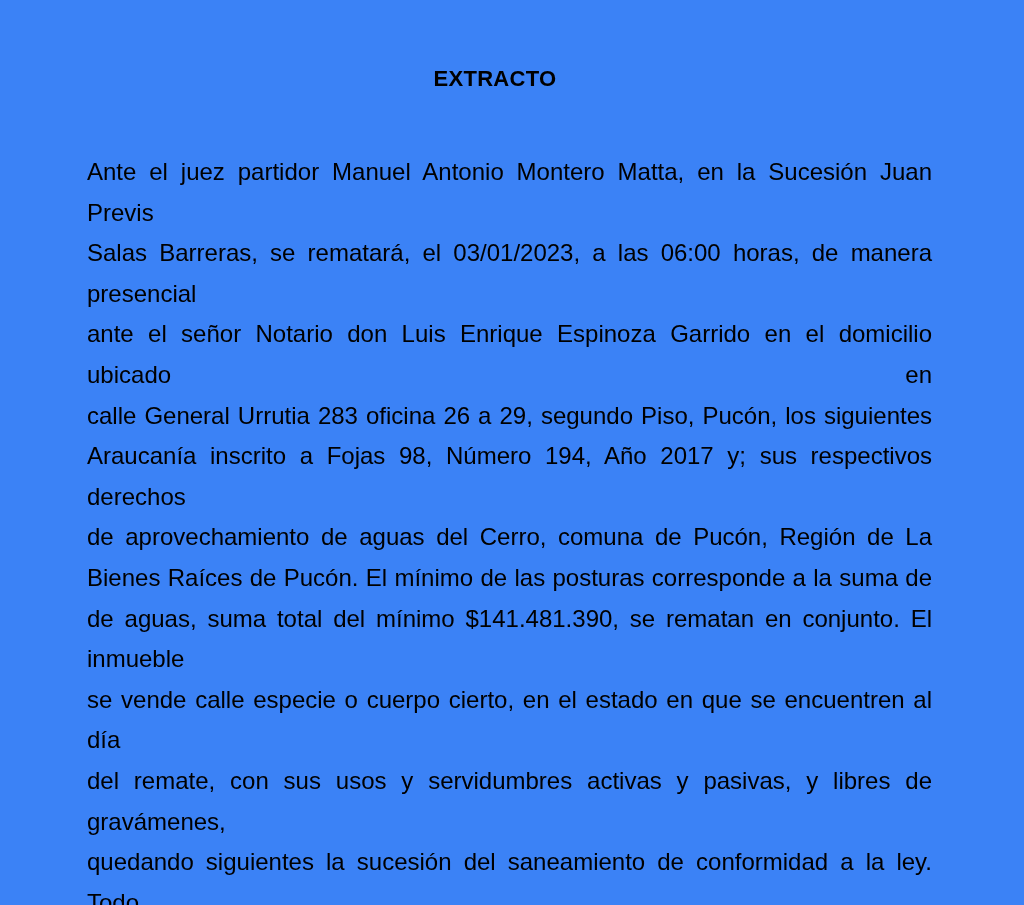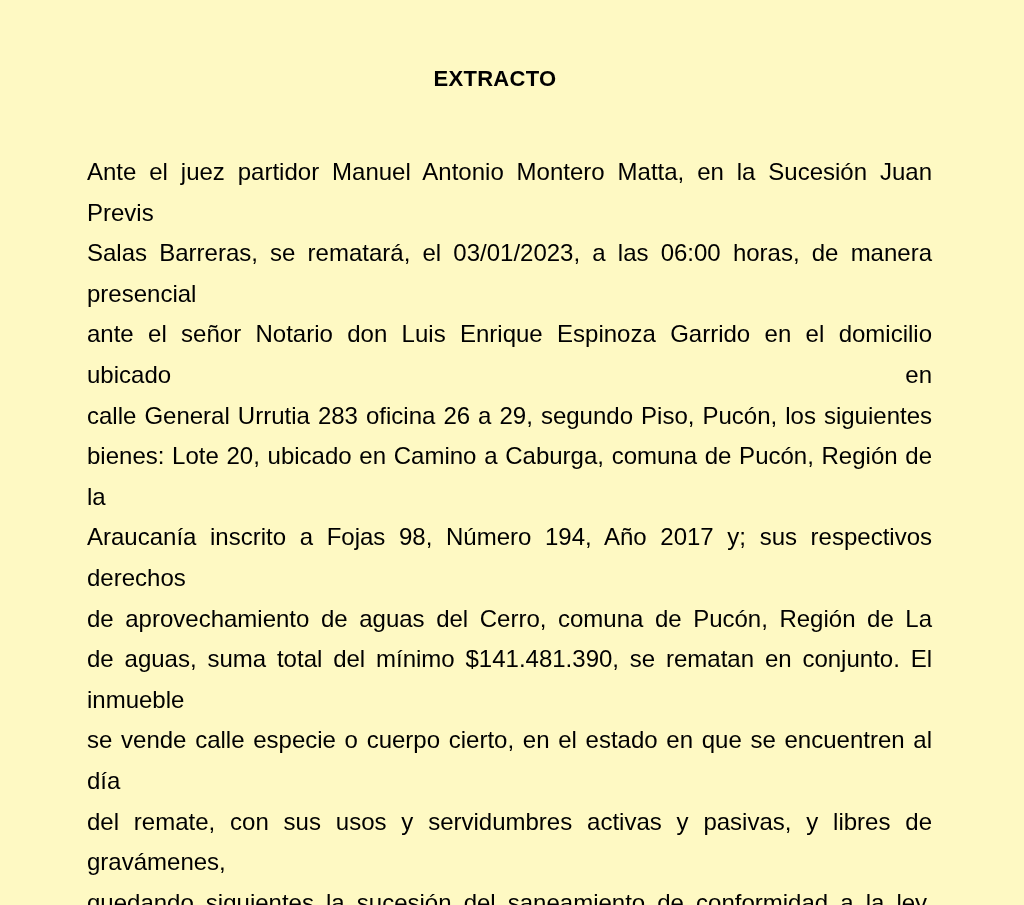--- a/index.html
+++ b/index.html
@@ -11,21 +11,21 @@
     width: 1024px;
     height: 905px;
     overflow: hidden;
     font-family: "Liberation Sans", sans-serif;
     color: #000000;
   }
   .page {
     box-sizing: border-box;
     width: 1024px;
     height: 905px;
-    background: #fef9c3;
+    background: #3b82f6;
   }
   .column {
     margin-left: 58px;
     margin-right: 92px;
   }
   .doc-title {
     margin: 0;
     padding-top: 66px;
     font-size: 22px;
     font-weight: bold;
@@ -51,22 +51,22 @@
 <body>
 
 <div class="page">
   <div class="column">
     <h1 class="doc-title">EXTRACTO</h1>
     <div class="doc-body">
         <div class="line">Ante el juez partidor Manuel Antonio Montero Matta, en la Sucesión Juan Previs</div>
         <div class="line">Salas Barreras, se rematará, el 03/01/2023, a las 06:00 horas, de manera presencial</div>
         <div class="line">ante el señor Notario don Luis Enrique Espinoza Garrido en el domicilio ubicado en</div>
         <div class="line">calle General Urrutia 283 oficina 26 a 29, segundo Piso, Pucón, los siguientes</div>
-        <div class="line">bienes: Lote 20, ubicado en Camino a Caburga, comuna de Pucón, Región de la</div>
         <div class="line">Araucanía inscrito a Fojas 98, Número 194, Año 2017 y; sus respectivos derechos</div>
         <div class="line">de aprovechamiento de aguas del Cerro, comuna de Pucón, Región de La</div>
+        <div class="line">Bienes Raíces de Pucón. El mínimo de las posturas corresponde a la suma de</div>
         <div class="line">de aguas, suma total del mínimo $141.481.390, se rematan en conjunto. El inmueble</div>
         <div class="line">se vende calle especie o cuerpo cierto, en el estado en que se encuentren al día</div>
         <div class="line">del remate, con sus usos y servidumbres activas y pasivas, y libres de gravámenes,</div>
         <div class="line">quedando siguientes la sucesión del saneamiento de conformidad a la ley. Todo</div>
       </div>
   </div>
 </div>
 
 </body></html>

